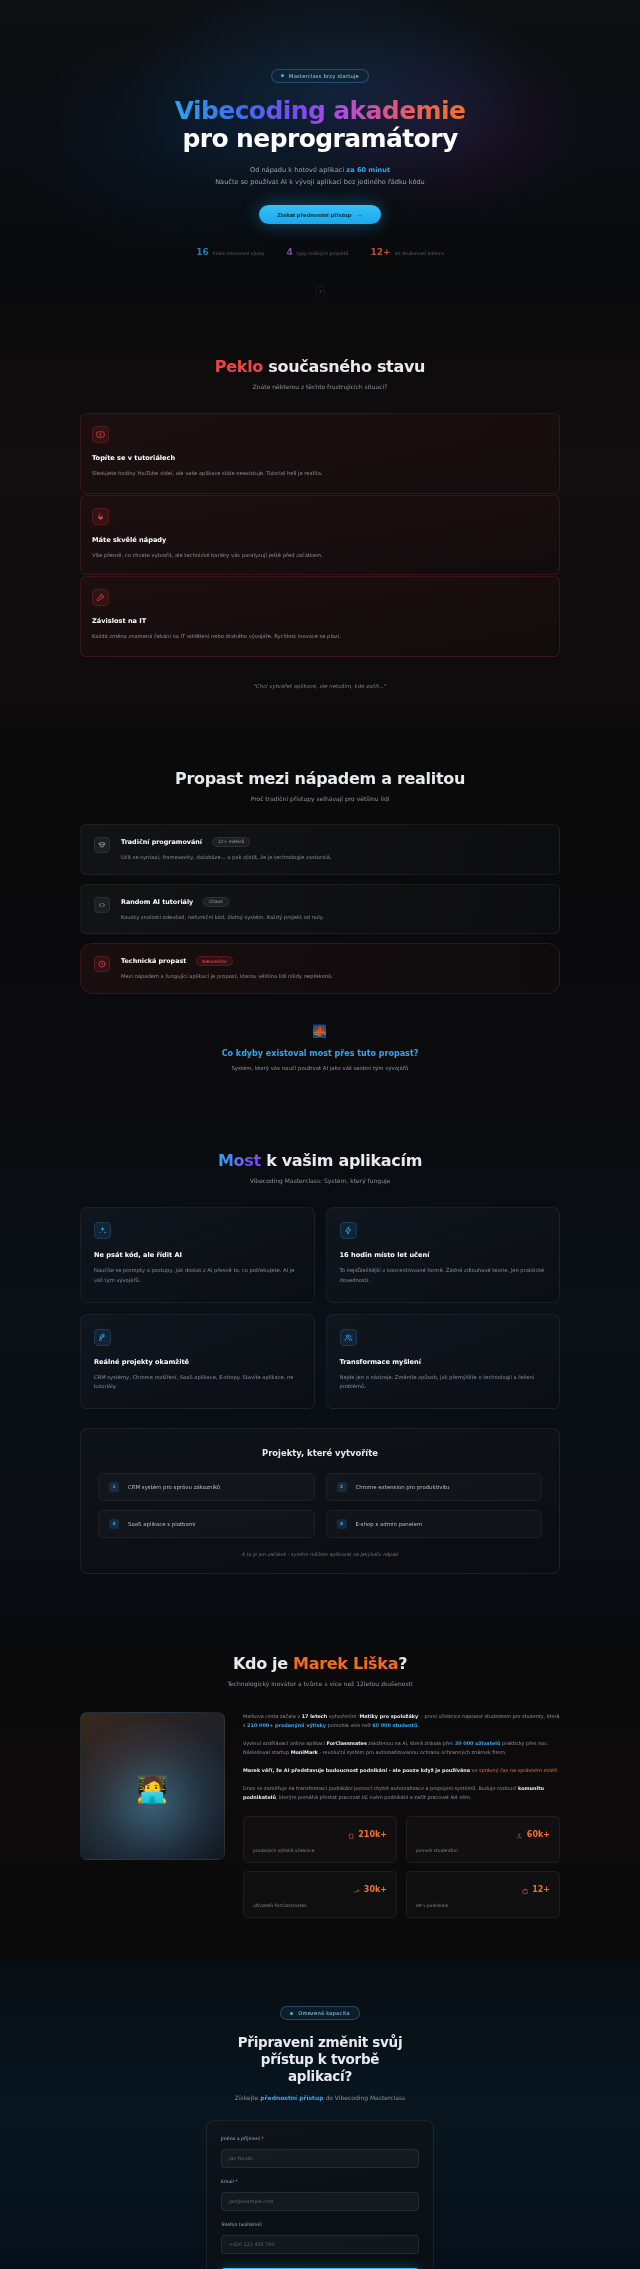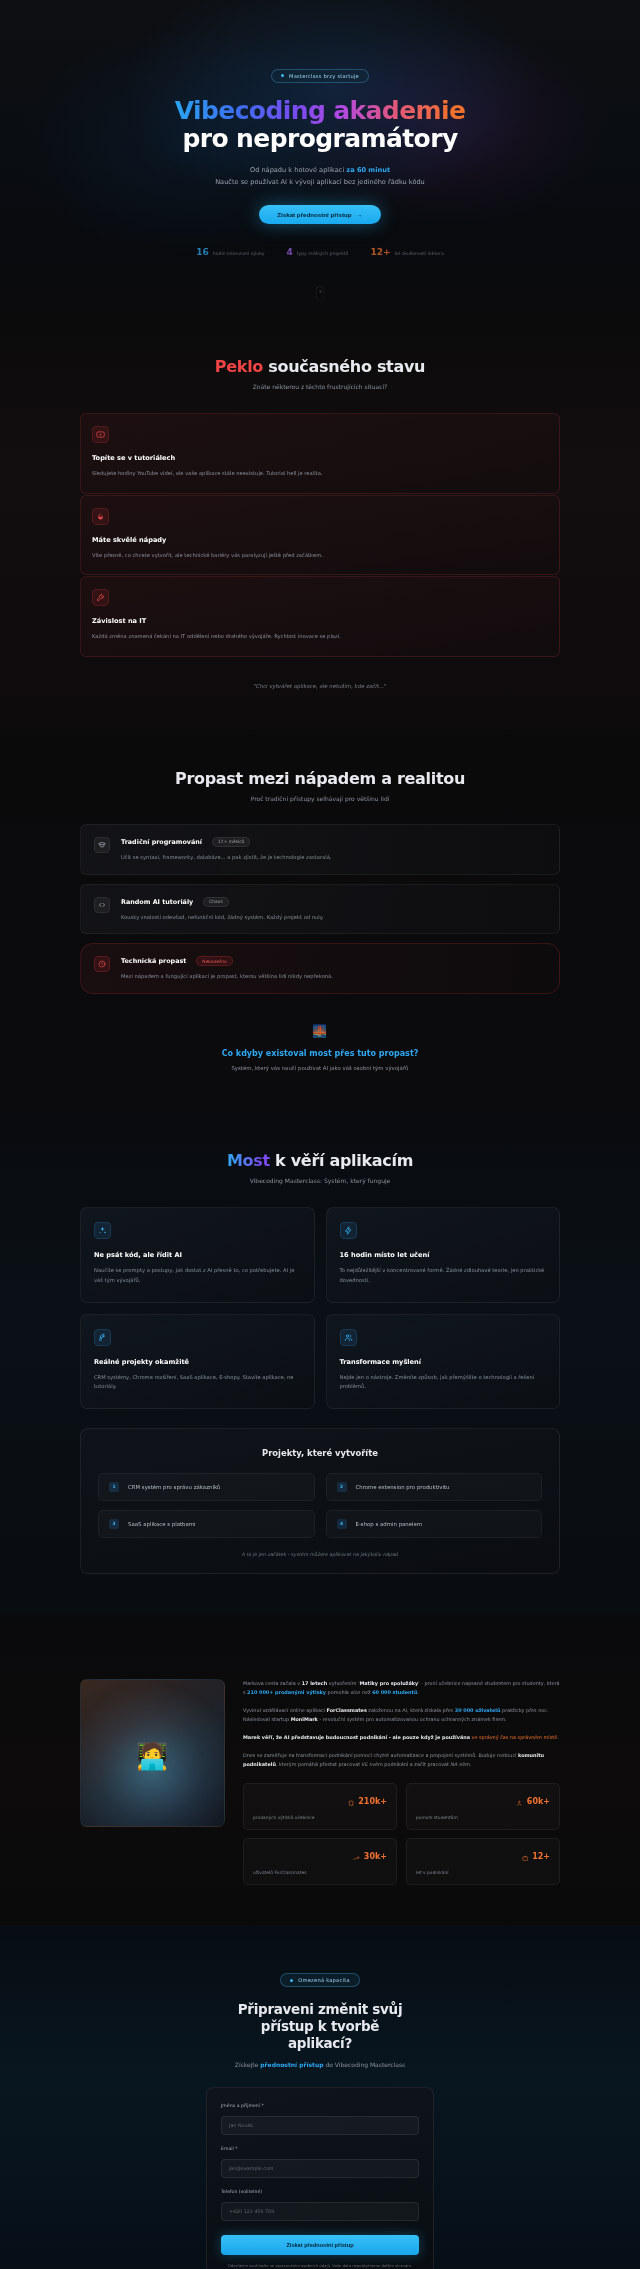--- a/index.html
+++ b/index.html
@@ -314,21 +314,21 @@
         <h3>Co kdyby existoval most přes tuto propast?</h3>
         <p>Systém, který vás naučí používat AI jako váš osobní tým vývojářů</p>
       </div>
     </div>
   </section>
 
   <section class="sec most">
     <div class="wrap">
       <div class="sec-h">
         <h2>
-          <span class="gradblue">Most</span><span> k věří aplikacím</span>
+          <span class="gradblue">Most</span><span> k vašim aplikacím</span>
         </h2>
         <div class="sub">Vibecoding Masterclass: Systém, který funguje</div>
       </div>
       <div class="cards2">
         <div class="card-blue">
           <div class="ico-b">
             <svg viewBox="0 0 24 24" fill="#33b2f5">
                 <path d="M12 2l1.6 4.4L18 8l-4.4 1.6L12 14l-1.6-4.4L6 8l4.4-1.6z"></path>
                 <path d="M18.5 14l.8 2.2 2.2.8-2.2.8-.8 2.2-.8-2.2-2.2-.8 2.2-.8z"></path>
                 <path d="M5.5 15l.6 1.6 1.6.6-1.6.6-.6 1.6-.6-1.6-1.6-.6 1.6-.6z"></path>
@@ -390,20 +390,26 @@
             <span class="t">E-shop s admin panelem</span>
           </div>
         </div>
         <div class="projnote">A to je jen začátek - systém můžete aplikovat na jakýkoliv nápad</div>
       </div>
     </div>
   </section>
 
   <section class="sec marek">
     <div class="wrap">
+      <div class="sec-h">
+        <h2>
+          <span>Kdo je </span><span class="orange">Marek Liška</span><span>?</span>
+        </h2>
+        <div class="sub">Technologický inovátor a tvůrce s více než 12letou zkušeností</div>
+      </div>
       <div class="mgrid">
         <div class="photo">
           <span class="figure">🧑‍💻</span>
         </div>
         <div class="mtext">
           <p>Markova cesta začala v <b>17 letech</b> vytvořením '<b>Matiky pro spolužáky</b>' - první učebnice napsané studentem pro studenty, která s <span class="bl">210&nbsp;000+ prodanými výtisky</span> pomohla více než <span class="bl">60&nbsp;000 studentů</span>.</p>
           <p>Vyvinul vzdělávací online aplikaci <b>ForClassmates</b> založenou na AI, která získala přes <span class="bl">30&nbsp;000 uživatelů</span> prakticky přes noc. Následoval startup <b>MoniMark</b> - revoluční systém pro automatizovanou ochranu ochranných známek firem.</p>
           <p><b>Marek věří, že AI představuje budoucnost podnikání - ale pouze když je používána</b> <span class="og">ve správný čas na správném místě</span>.</p>
           <p>Dnes se zaměřuje na transformaci podnikání pomocí chytré automatizace a propojení systémů. Buduje rostoucí <b>komunitu podnikatelů</b>, kterým pomáhá přestat pracovat <i>VE</i> svém podnikání a začít pracovat <i>NA</i> něm.</p>
 

